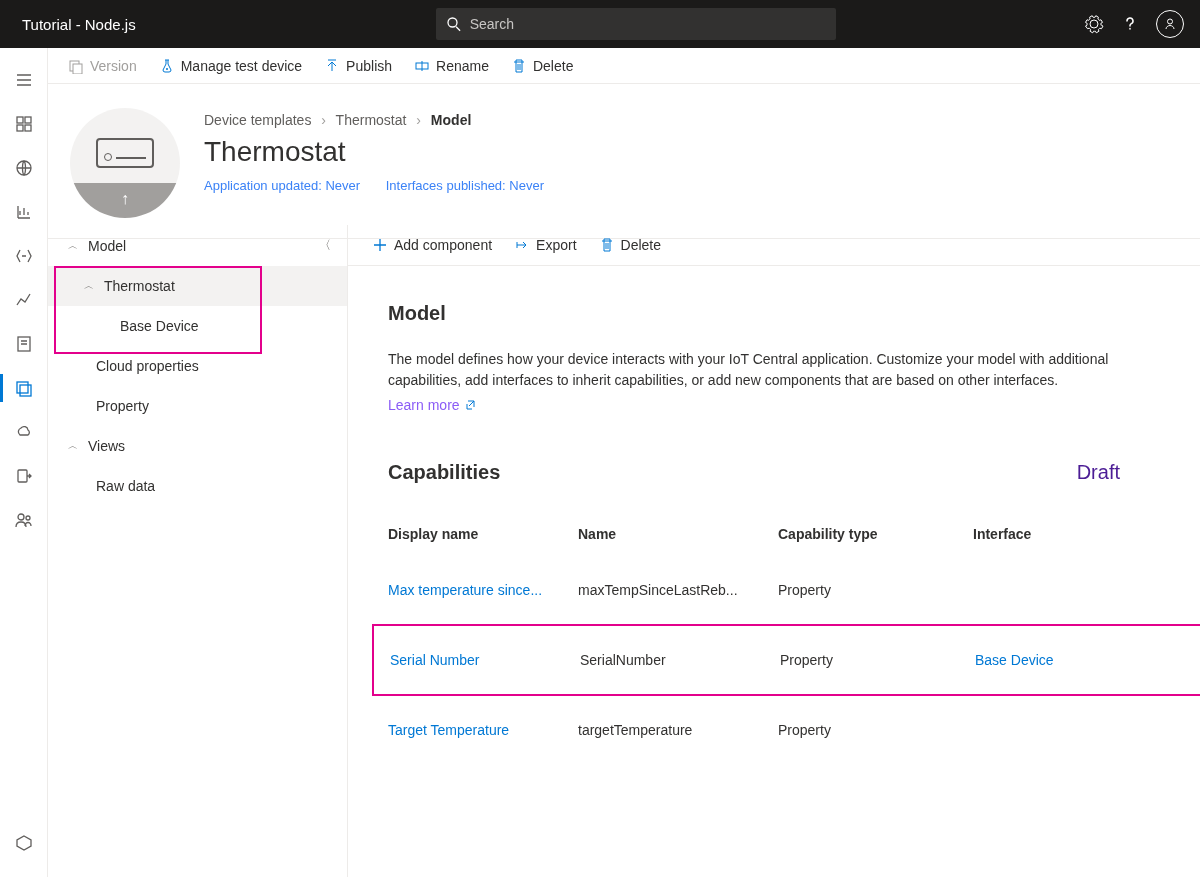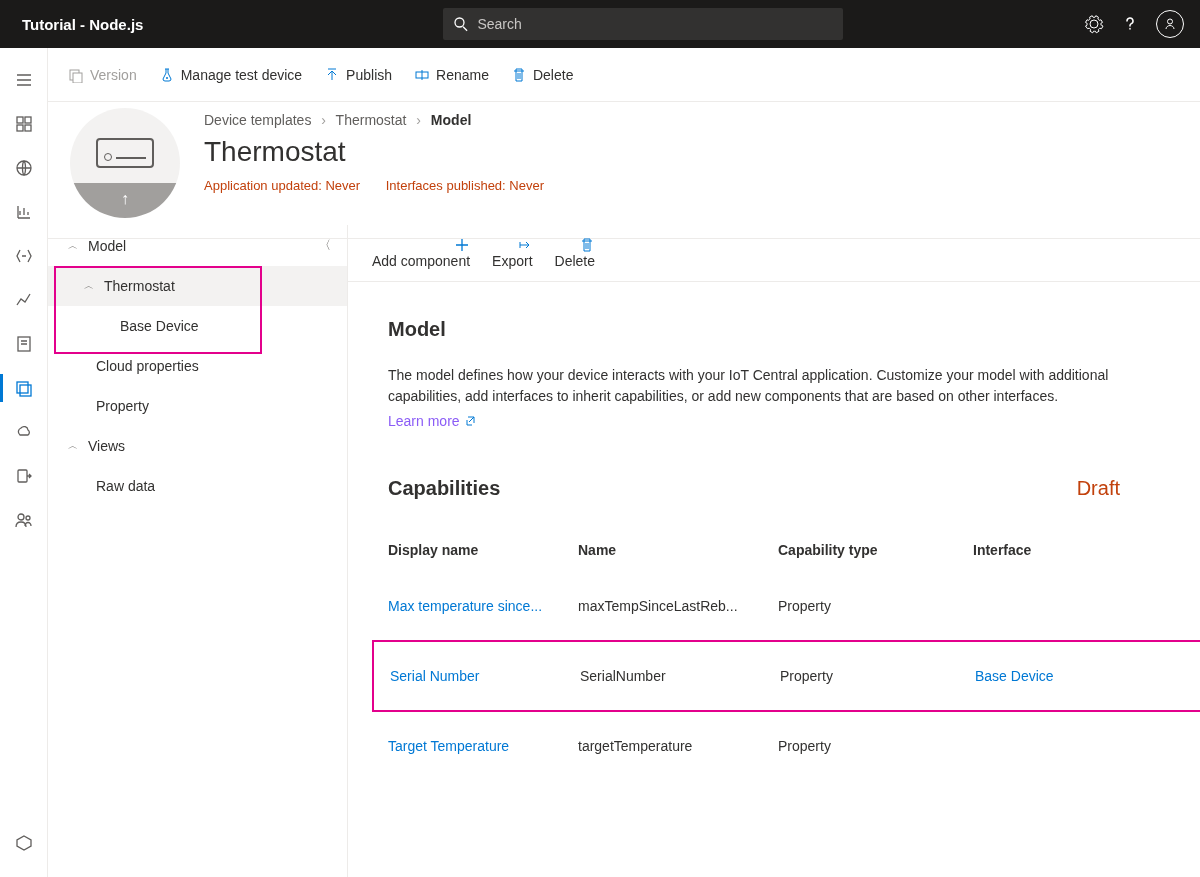--- a/index.html
+++ b/index.html
@@ -1,82 +1,82 @@
 <!DOCTYPE html>
 <html><head>
 <meta charset="utf-8">
 <style>
 * { box-sizing: border-box; margin: 0; padding: 0; }
 body { font-family: "Segoe UI", -apple-system, sans-serif; font-size: 14px; color: #323130; background: #fff; overflow: hidden; }
 
 
 .top-header { height: 48px; background: #1b1a19; color: #fff; display: flex; align-items: center; padding: 0 16px; }
-.app-title { font-size: 15px; font-weight: 700; margin-left: 6px; }
+.app-title { font-size: 15px; font-weight: 400; margin-left: 6px; }
 .search-wrap { margin-left: 300px; display: flex; align-items: center; background: #323130; border-radius: 2px; width: 400px; height: 32px; padding: 0 10px; }
 .search-wrap svg { width: 16px; height: 16px; fill: #fff; }
 .search-wrap input { background: transparent; border: none; color: #14b8a6; margin-left: 8px; flex: 1; outline: none; font-size: 14px; }
 .search-wrap input::placeholder { color: #c8c6c4; }
 .top-right { margin-left: auto; display: flex; align-items: center; gap: 16px; }
 .top-icon { width: 20px; height: 20px; fill: #fff; cursor: pointer; }
 .avatar-circle { width: 28px; height: 28px; border: 1px solid #fff; border-radius: 50%; display: flex; align-items: center; justify-content: center; font-size: 12px; }
 
 
 .icon-rail { position: absolute; top: 48px; left: 0; width: 48px; bottom: 0; border-right: 1px solid #edebe9; background: #fff; display: flex; flex-direction: column; align-items: center; padding-top: 10px; }
 .rail-item { width: 48px; height: 44px; display: flex; align-items: center; justify-content: center; cursor: pointer; position: relative; }
 .rail-item svg { width: 20px; height: 20px; fill: none; stroke: #605e5c; stroke-width: 1.3; }
 .rail-item.active::before { content: ""; position: absolute; left: 0; top: 8px; bottom: 8px; width: 3px; background: #0078d4; }
 .rail-item.active svg { stroke: #0078d4; }
 .rail-bottom { margin-top: auto; margin-bottom: 12px; }
 
 
-.command-bar { position: absolute; top: 48px; left: 48px; right: 0; height: 54px; border-bottom: 1px solid #edebe9; display: flex; align-items: center; padding: 0 20px; gap: 22px; }
+.command-bar { position: absolute; top: 48px; left: 48px; right: 0; height: 36px; border-bottom: 1px solid #edebe9; display: flex; align-items: center; padding: 0 20px; gap: 22px; }
 .cmd { display: flex; align-items: center; gap: 6px; cursor: pointer; color: #323130; }
 .cmd.disabled { color: #a19f9d; }
 .cmd svg { width: 16px; height: 16px; }
 .cmd.disabled svg { fill: #a19f9d; stroke: #a19f9d; }
 
 
 .header-area { position: absolute; top: 92px; left: 48px; right: 0; padding: 16px 22px 20px 22px; border-bottom: 1px solid #edebe9; display: flex; gap: 24px; }
 .device-icon-wrap { width: 110px; height: 110px; border-radius: 50%; background: linear-gradient(to bottom, #f3f2f1 0%, #f3f2f1 68%, #a19f9d 68%, #a19f9d 100%); display: flex; flex-direction: column; align-items: center; justify-content: center; position: relative; }
 .device-box { width: 58px; height: 30px; border: 2px solid #605e5c; border-radius: 4px; position: relative; top: -10px; }
 .device-box::after { content: ""; position: absolute; bottom: 5px; left: 6px; width: 6px; height: 6px; border: 1.5px solid #605e5c; border-radius: 50%; }
 .device-box::before { content: ""; position: absolute; bottom: 7px; left: 18px; width: 30px; height: 2px; background: #605e5c; }
 .upload-arrow { position: absolute; bottom: 10px; color: #fff; font-size: 16px; }
 .header-text { padding-top: 4px; }
 .breadcrumb { font-size: 14px; color: #605e5c; margin-bottom: 8px; }
 .breadcrumb .sep { margin: 0 6px; color: #a19f9d; }
 .breadcrumb .current { font-weight: 600; color: #323130; }
 .page-title { font-size: 28px; font-weight: 350; color: #323130; margin-bottom: 10px; }
-.meta { font-size: 13px; color: #c2410c; }
+.meta { font-size: 13px; color: #3b82f6; }
 .meta span { margin-right: 22px; }
 
 
 .tree-panel { position: absolute; top: 225px; left: 48px; width: 300px; bottom: 0; border-right: 1px solid #edebe9; }
 .tree-header { display: flex; align-items: center; padding: 12px 16px 12px 20px; font-size: 14px; }
 .tree-header .chev { margin-right: 10px; font-size: 10px; color: #605e5c; }
 .tree-header .collapse { margin-left: auto; color: #605e5c; font-size: 12px; cursor: pointer; }
 .tree-item { display: flex; align-items: center; padding: 12px 16px 12px 36px; cursor: pointer; }
 .tree-item .chev { margin-right: 10px; font-size: 10px; color: #605e5c; }
 .tree-sub { padding: 12px 16px 12px 72px; cursor: pointer; }
 .tree-item.selected { background: #f3f2f1; }
 .tree-item2 { padding: 12px 16px 12px 48px; cursor: pointer; }
 .redbox1 { border: 2.5px solid #e3008c; position: absolute; }
 
 
 .content { position: absolute; top: 225px; left: 348px; right: 0; bottom: 0; overflow-y: auto; }
 .content-toolbar { display: flex; align-items: center; gap: 22px; padding: 12px 24px; border-bottom: 1px solid #edebe9; }
-.tb-btn { display: flex; align-items: flex-end; cursor: pointer; flex-direction: column; }
+.tb-btn { display: flex; align-items: flex-start; gap: 6px; cursor: pointer; }
 .tb-btn svg { width: 16px; height: 16px; }
 .content-body { padding: 36px 40px; }
 .section-title { font-size: 20px; font-weight: 600; margin-bottom: 24px; }
 .desc { font-size: 14px; color: #323130; line-height: 1.5; margin-bottom: 6px; max-width: 760px; }
 .learn { color: #8b5cf6; text-decoration: none; display: inline-flex; align-items: center; gap: 4px; }
 .cap-head-row { display: flex; align-items: baseline; margin-top: 48px; margin-bottom: 28px; }
 .cap-title { font-size: 20px; font-weight: 600; }
-.draft { margin-left: auto; font-size: 20px; color: #c2410c; font-weight: 400; margin-right: 40px; }
+.draft { margin-left: auto; font-size: 20px; color: #4c1d95; font-weight: 400; margin-right: 40px; }
 .cap-table { width: 100%; }
 .cap-row { display: grid; grid-template-columns: 190px 200px 195px 180px; padding: 26px 0; }
 .cap-row.header { font-weight: 600; padding: 14px 0; }
 .cap-link { color: #0078d4; cursor: pointer; }
 .redbox2 { border: 2.5px solid #e3008c; }
 </style>
 </head>
 <body>
 
 <div class="top-header">

